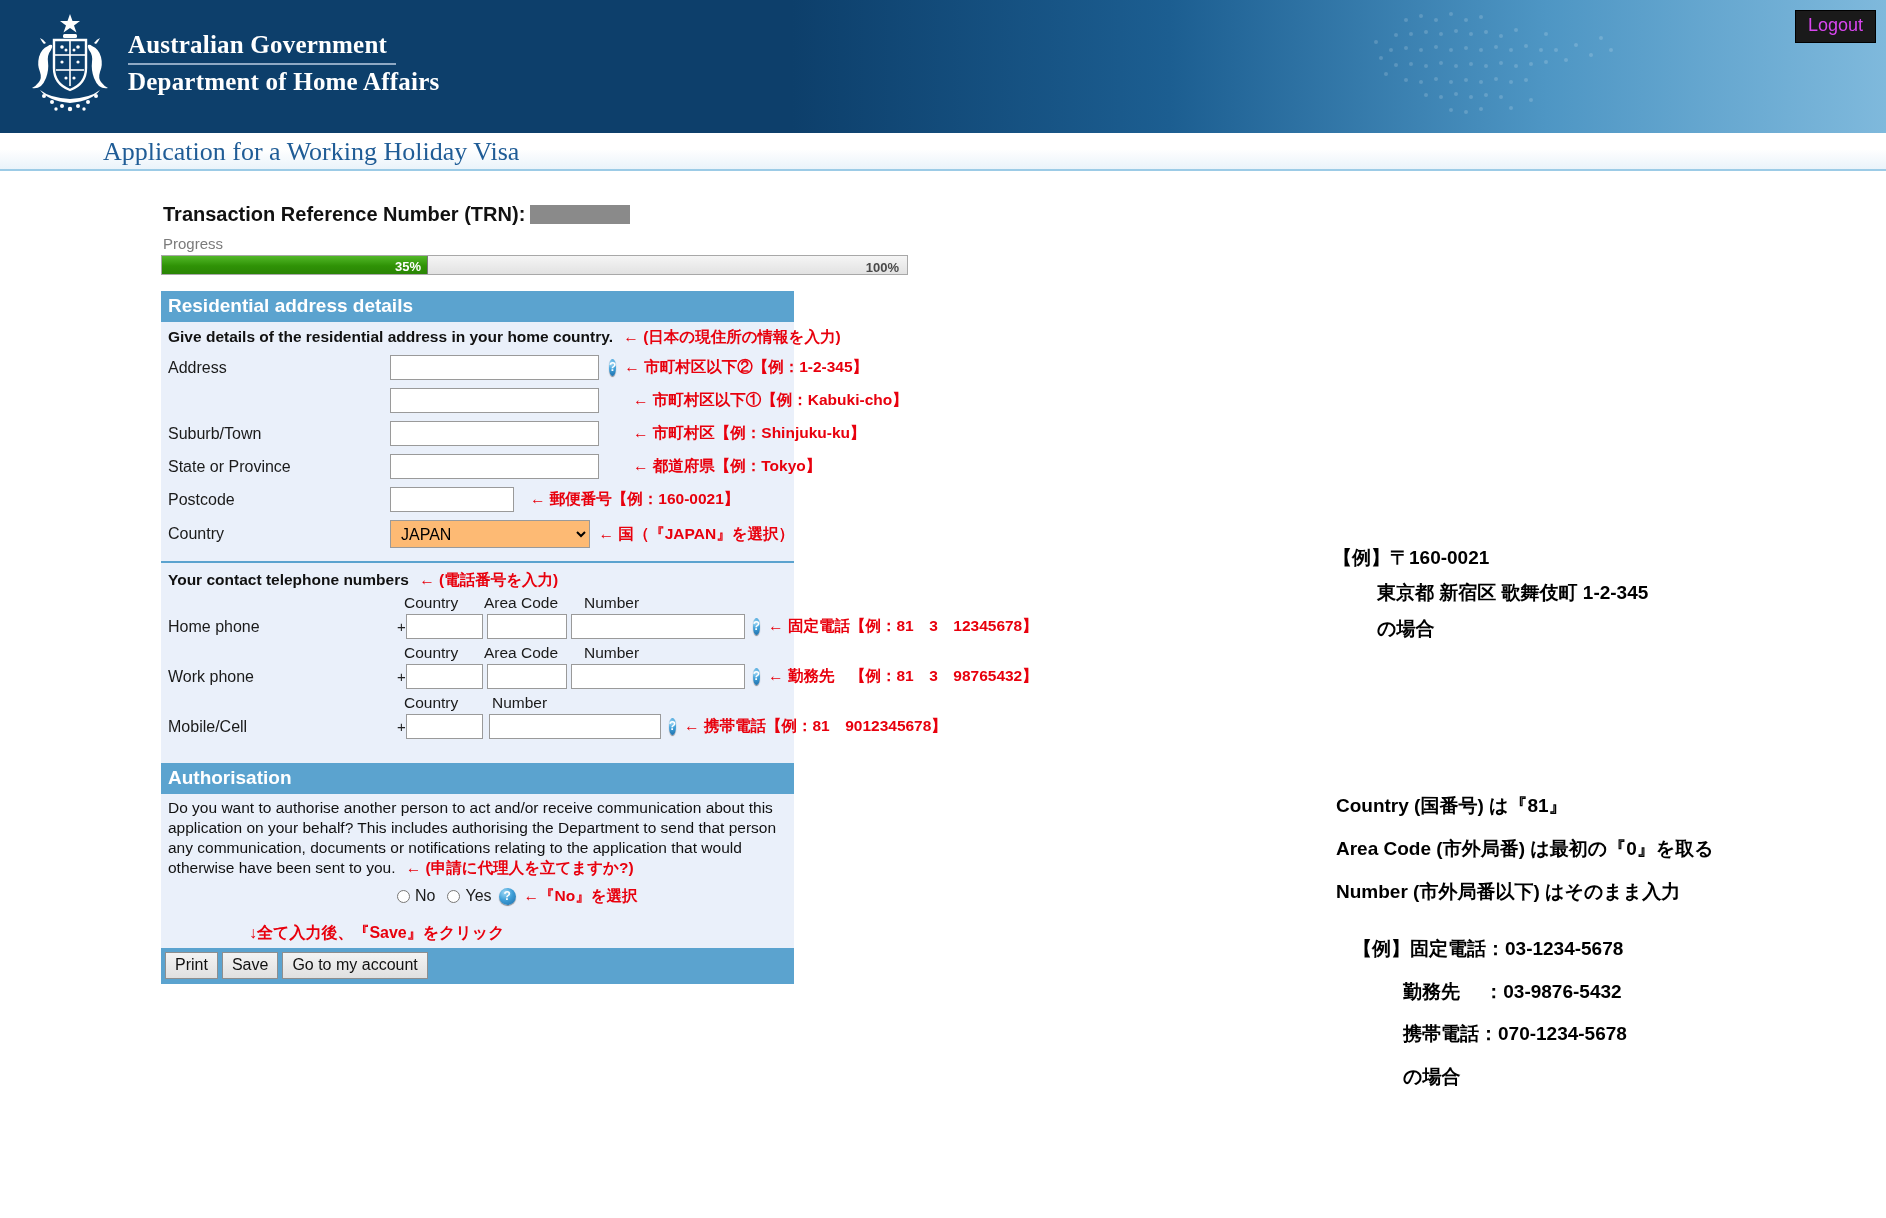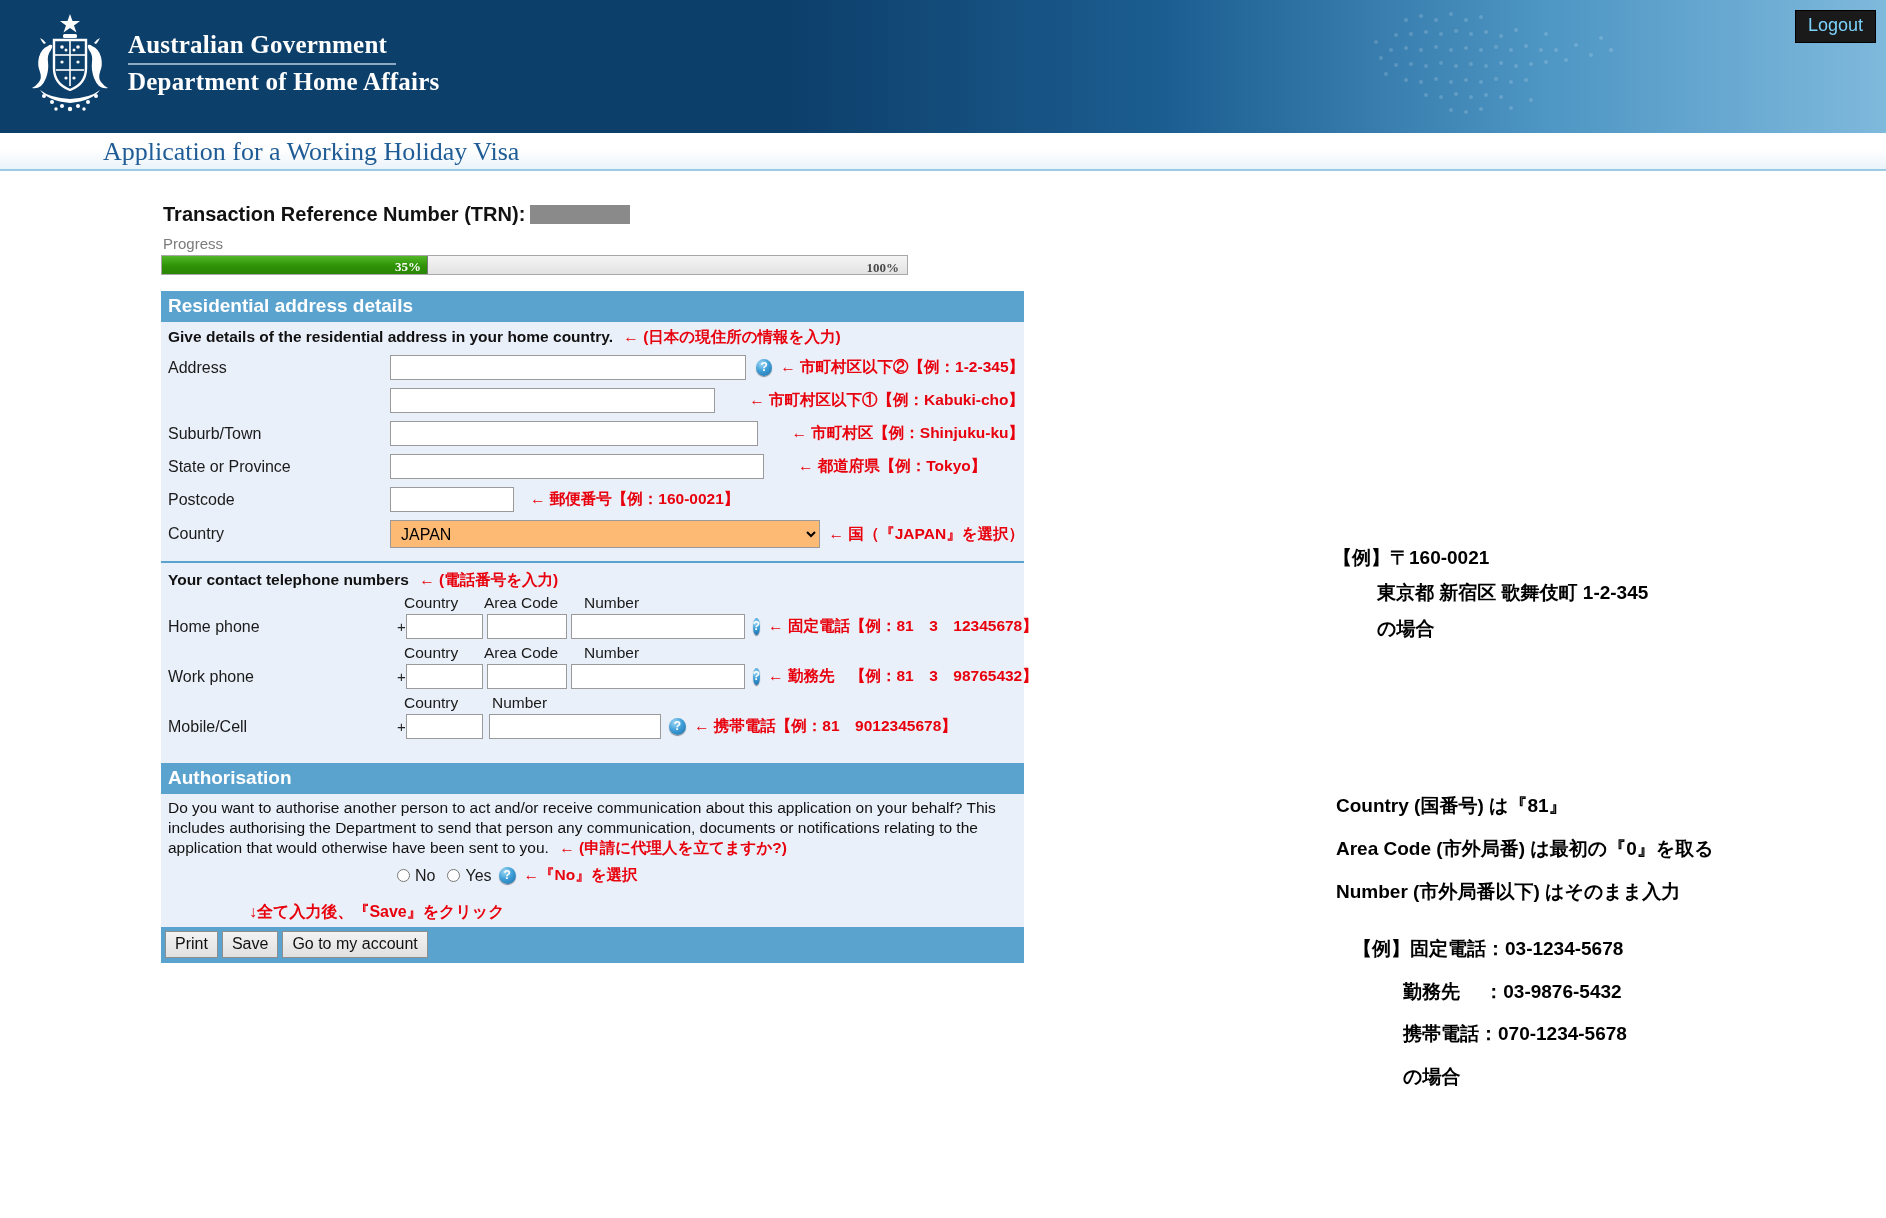--- a/index.html
+++ b/index.html
@@ -45,21 +45,21 @@
     height: 2px; background: #8fa9c4; margin: 5px 0 4px 0; width: 268px;
   }
   .gov-line2 {
     font-size: 25px; font-weight: bold; letter-spacing: .2px;
     line-height: 1.05;
   }
   .logout-btn {
     position: absolute;
     right: 10px; top: 10px;
     background: #1a1a1a;
-    color: #7dd3fc;
+    color: #d946ef;
     font-size: 18px;
     padding: 4px 12px 6px 12px;
     border: 1px solid #000;
     cursor: pointer;
     font-family: "Liberation Sans", sans-serif;
   }
 
   
   .title-stripe {
     height: 38px;
@@ -98,21 +98,20 @@
     position: absolute;
     left: 163px; top: 64px;
     font-size: 15px; color: #7b7b7b;
   }
   .progress-outer {
     position: absolute;
     left: 161px; top: 84px;
     width: 747px; height: 20px;
     background: linear-gradient(to bottom, #f5f5f5, #e2e2e2);
     border: 1px solid #a8a8a8;
-    font-family: Liberation Serif, serif;
   }
   .progress-fill {
     position: absolute; left: 0; top: 0; bottom: 0;
     width: 35.7%;
     background: linear-gradient(to bottom, #52b828 0%, #2f9206 55%, #2a8505 100%);
     border-right: 1px solid #777;
   }
   .progress-pct {
     position: absolute;
     right: 6px; top: 3px;
@@ -121,21 +120,21 @@
   .progress-max {
     position: absolute;
     right: 8px; top: 4px;
     color: #4a4a4a; font-size: 13px; font-weight: bold;
   }
 
   
   .panel {
     position: absolute;
     left: 161px;
-    width: 863px;
+    width: 633px;
     background: #eaf0fa;
   }
   .section-head {
     background: #5ba3cf;
     color: #ffffff;
     font-size: 19px;
     font-weight: bold;
     padding: 4px 0 5px 7px;
   }
   .intro-line {

